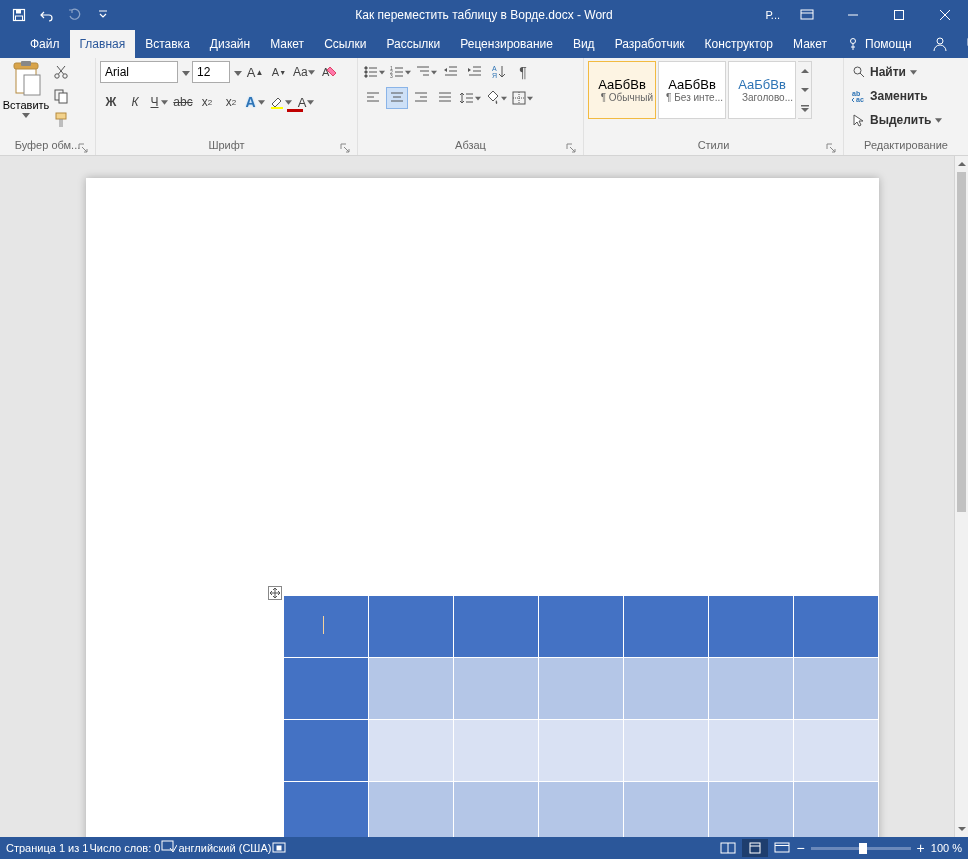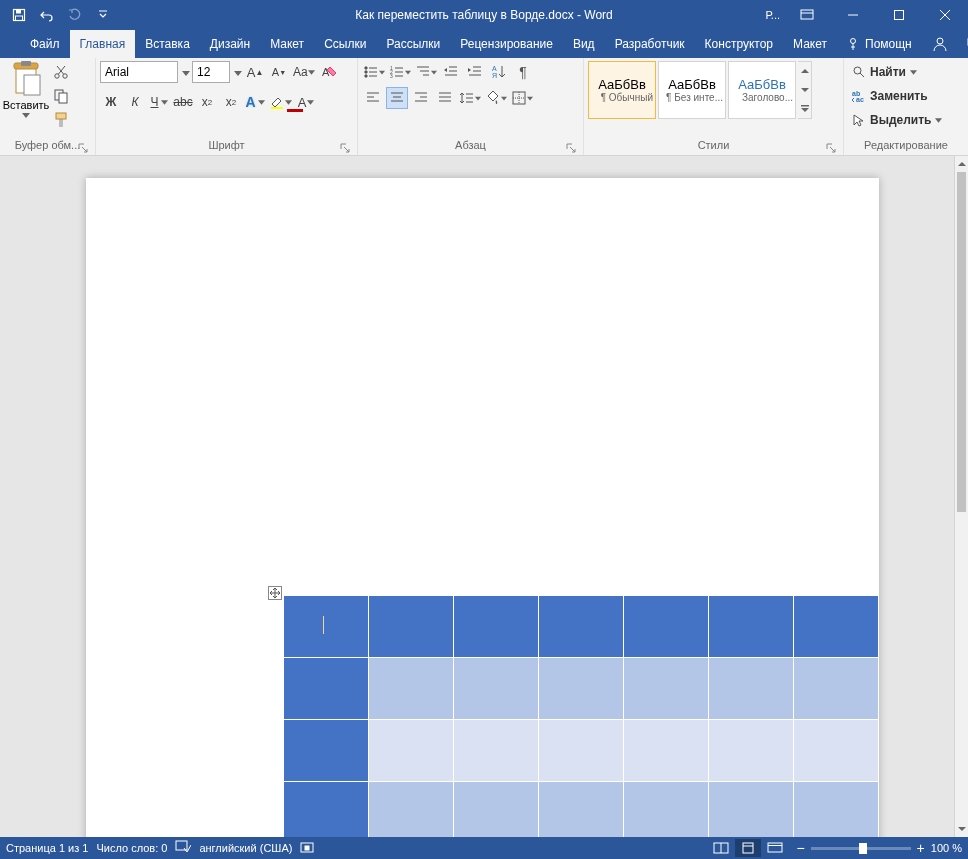--- a/index.html
+++ b/index.html
@@ -76,21 +76,21 @@
 .light td:not(.col-first) { background:#d9e1f3; }
 .cursor-mark { position:absolute; left:237px; top:438px; width:1px; height:18px; background:#f4d29c; }
 
 
 .vscroll { position:absolute; top:156px; right:0; bottom:22px; width:14px; background:#f1f1f1; border-left:1px solid #d4d4d4; display:flex; flex-direction:column; }
 .vscroll .arr { height:16px; display:flex; align-items:center; justify-content:center; }
 .vscroll .track { flex:1; position:relative; }
 .vscroll .thumb { position:absolute; left:2px; right:2px; top:0; height:340px; background:#c1c1c1; }
 
 
-.status { position:absolute; left:0; right:0; bottom:0; height:22px; background:#2b579a; color:#fff; display:flex; align-items:center; font-size:11px; padding:0 6px; gap:8px; }
+.status { position:absolute; left:0; right:0; bottom:0; height:22px; background:#2b579a; color:#fff; display:flex; align-items:center; font-size:11px; padding:0 6px; gap:1px; }
 .status .spacer { flex:1; }
 .view-btns { display:flex; gap:1px; }
 .view-btns .vb { width:26px; height:18px; display:flex; align-items:center; justify-content:center; border:1px solid transparent; }
 .view-btns .vb.active { background:#1e3e6e; }
 .zoom { display:flex; align-items:center; gap:6px; }
 .zoom .slider { width:100px; height:3px; background:#6b89ba; position:relative; }
 .zoom .slider .knob { position:absolute; left:48px; top:-4px; width:8px; height:11px; background:#fff; }
 .caret { margin-left:2px; }
 .caret svg { display:inline-block; vertical-align:middle; }
 </style>

